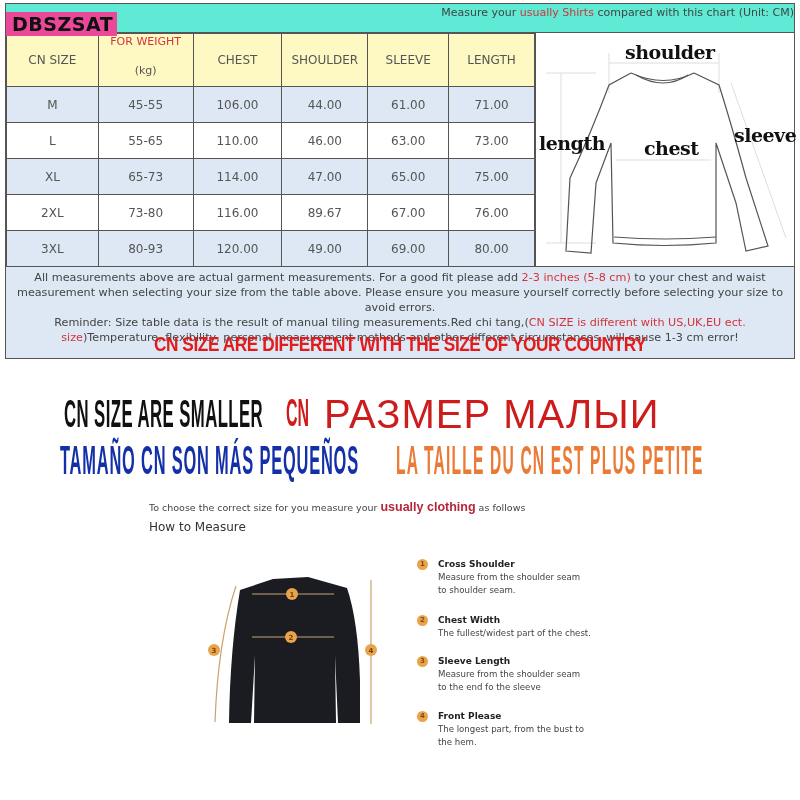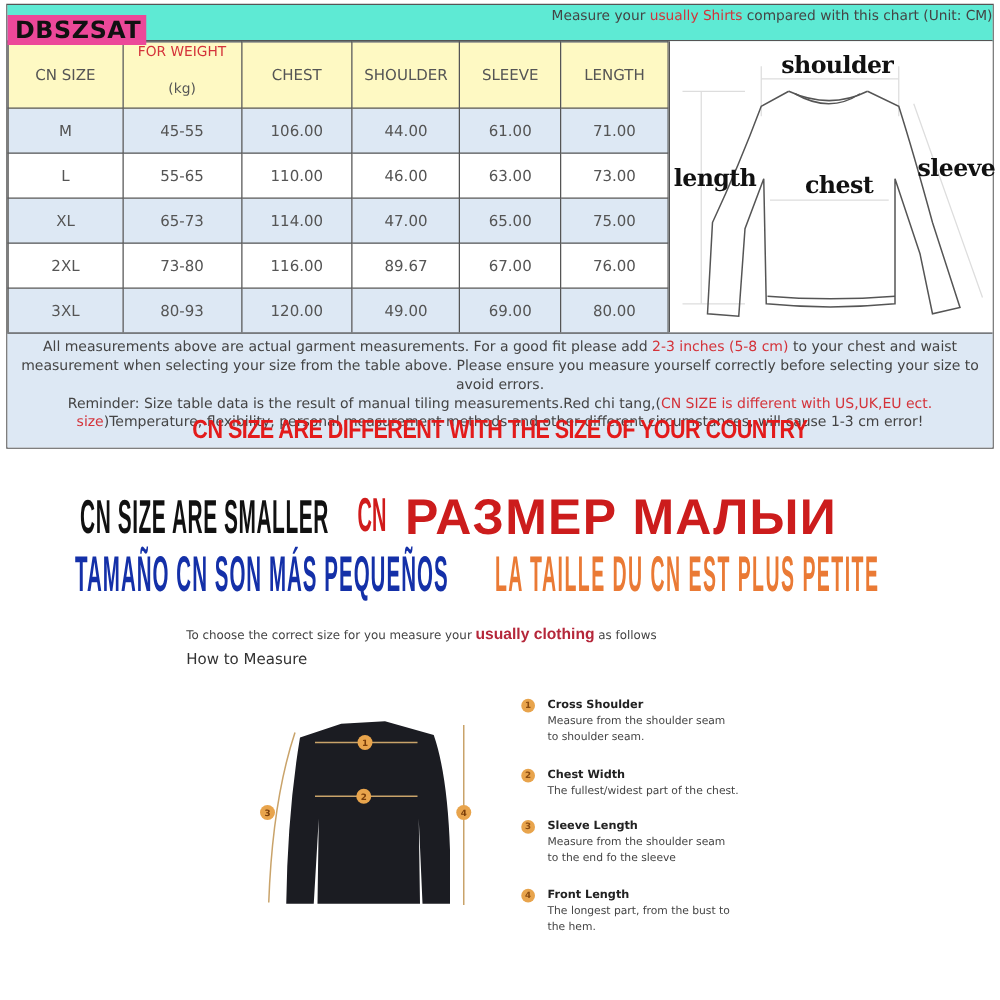--- a/index.html
+++ b/index.html
@@ -25,21 +25,21 @@
   .diagram svg { position: absolute; left: 0; top: 0; }
   .dlabel { position: absolute; font-family: "DejaVu Serif", serif; font-weight: bold; font-size: 19px; color: #111; letter-spacing: -0.5px; }
 
   .notes { position: absolute; left: 0; top: 262px; width: 788px; height: 92px; background: #dde8f4; border-top: 1px solid #555; padding: 3px 5px; font-size: 11.2px; line-height: 15px; color: #444; text-align: center; }
   .notes .red { color: #d4333a; }
   .banner { position: absolute; left: 0; top: 328px; width: 788px; text-align: center; font-family: "Liberation Sans", sans-serif; font-weight: bold; font-size: 21px; color: #e31b1b; transform: scaleX(0.82); letter-spacing: -0.5px; }
 
   .lang { position: absolute; font-family: "Liberation Sans", sans-serif; font-weight: bold; white-space: nowrap; transform-origin: left top; }
   .l1 { left: 64px; top: 393px; font-size: 38px; color: #111; transform: scaleX(0.44); letter-spacing: 1px; }
   .l2 { left: 286px; top: 392px; font-size: 38px; color: #d01b1b; transform: scaleX(0.42); }
-  .l3 { left: 324px; top: 392px; font-size: 40px; color: #cc1c1c; font-weight: bold; letter-spacing: 1px; transform: scaleX(1.0); }
+  .l3 { left: 324px; top: 392px; font-size: 40px; color: #cc1c1c; font-weight: normal; letter-spacing: 1px; transform: scaleX(1.0); }
   .l4 { left: 60px; top: 438px; font-size: 40px; color: #1430a8; transform: scaleX(0.41); letter-spacing: 2px; }
   .l5 { left: 396px; top: 438px; font-size: 40px; color: #ea7a35; transform: scaleX(0.39); letter-spacing: 3px; }
 
   .howto-title { position: absolute; left: 149px; top: 482px; font-size: 12px; color: #333; margin-top: 38px; }
   .howto-sub { position: absolute; left: 149px; top: 500px; font-size: 9.5px; color: #444; }
   .howto-sub .hl { color: #b5273a; font-weight: bold; font-family: "Liberation Sans", sans-serif; font-size: 12.5px; }
 
   .shirt-area { position: absolute; left: 200px; top: 560px; width: 200px; height: 200px; }
   .steps { position: absolute; left: 415px; top: 558px; width: 190px; }
   .step { position: relative; padding-left: 23px; }
@@ -194,17 +194,17 @@
     <div class="sd">The fullest/widest part of the chest.</div>
   </div>
   <div class="step s3">
     <span class="badge">3</span>
     <div class="st">Sleeve Length</div>
     <div class="sd">Measure from the shoulder seam</div>
     <div class="sd">to the end fo the sleeve</div>
   </div>
   <div class="step s4">
     <span class="badge">4</span>
-    <div class="st">Front Length</div>
+    <div class="st">Front Please</div>
     <div class="sd">The longest part, from the bust to</div>
     <div class="sd">the hem.</div>
   </div>
 </div>
 
 </body></html>

